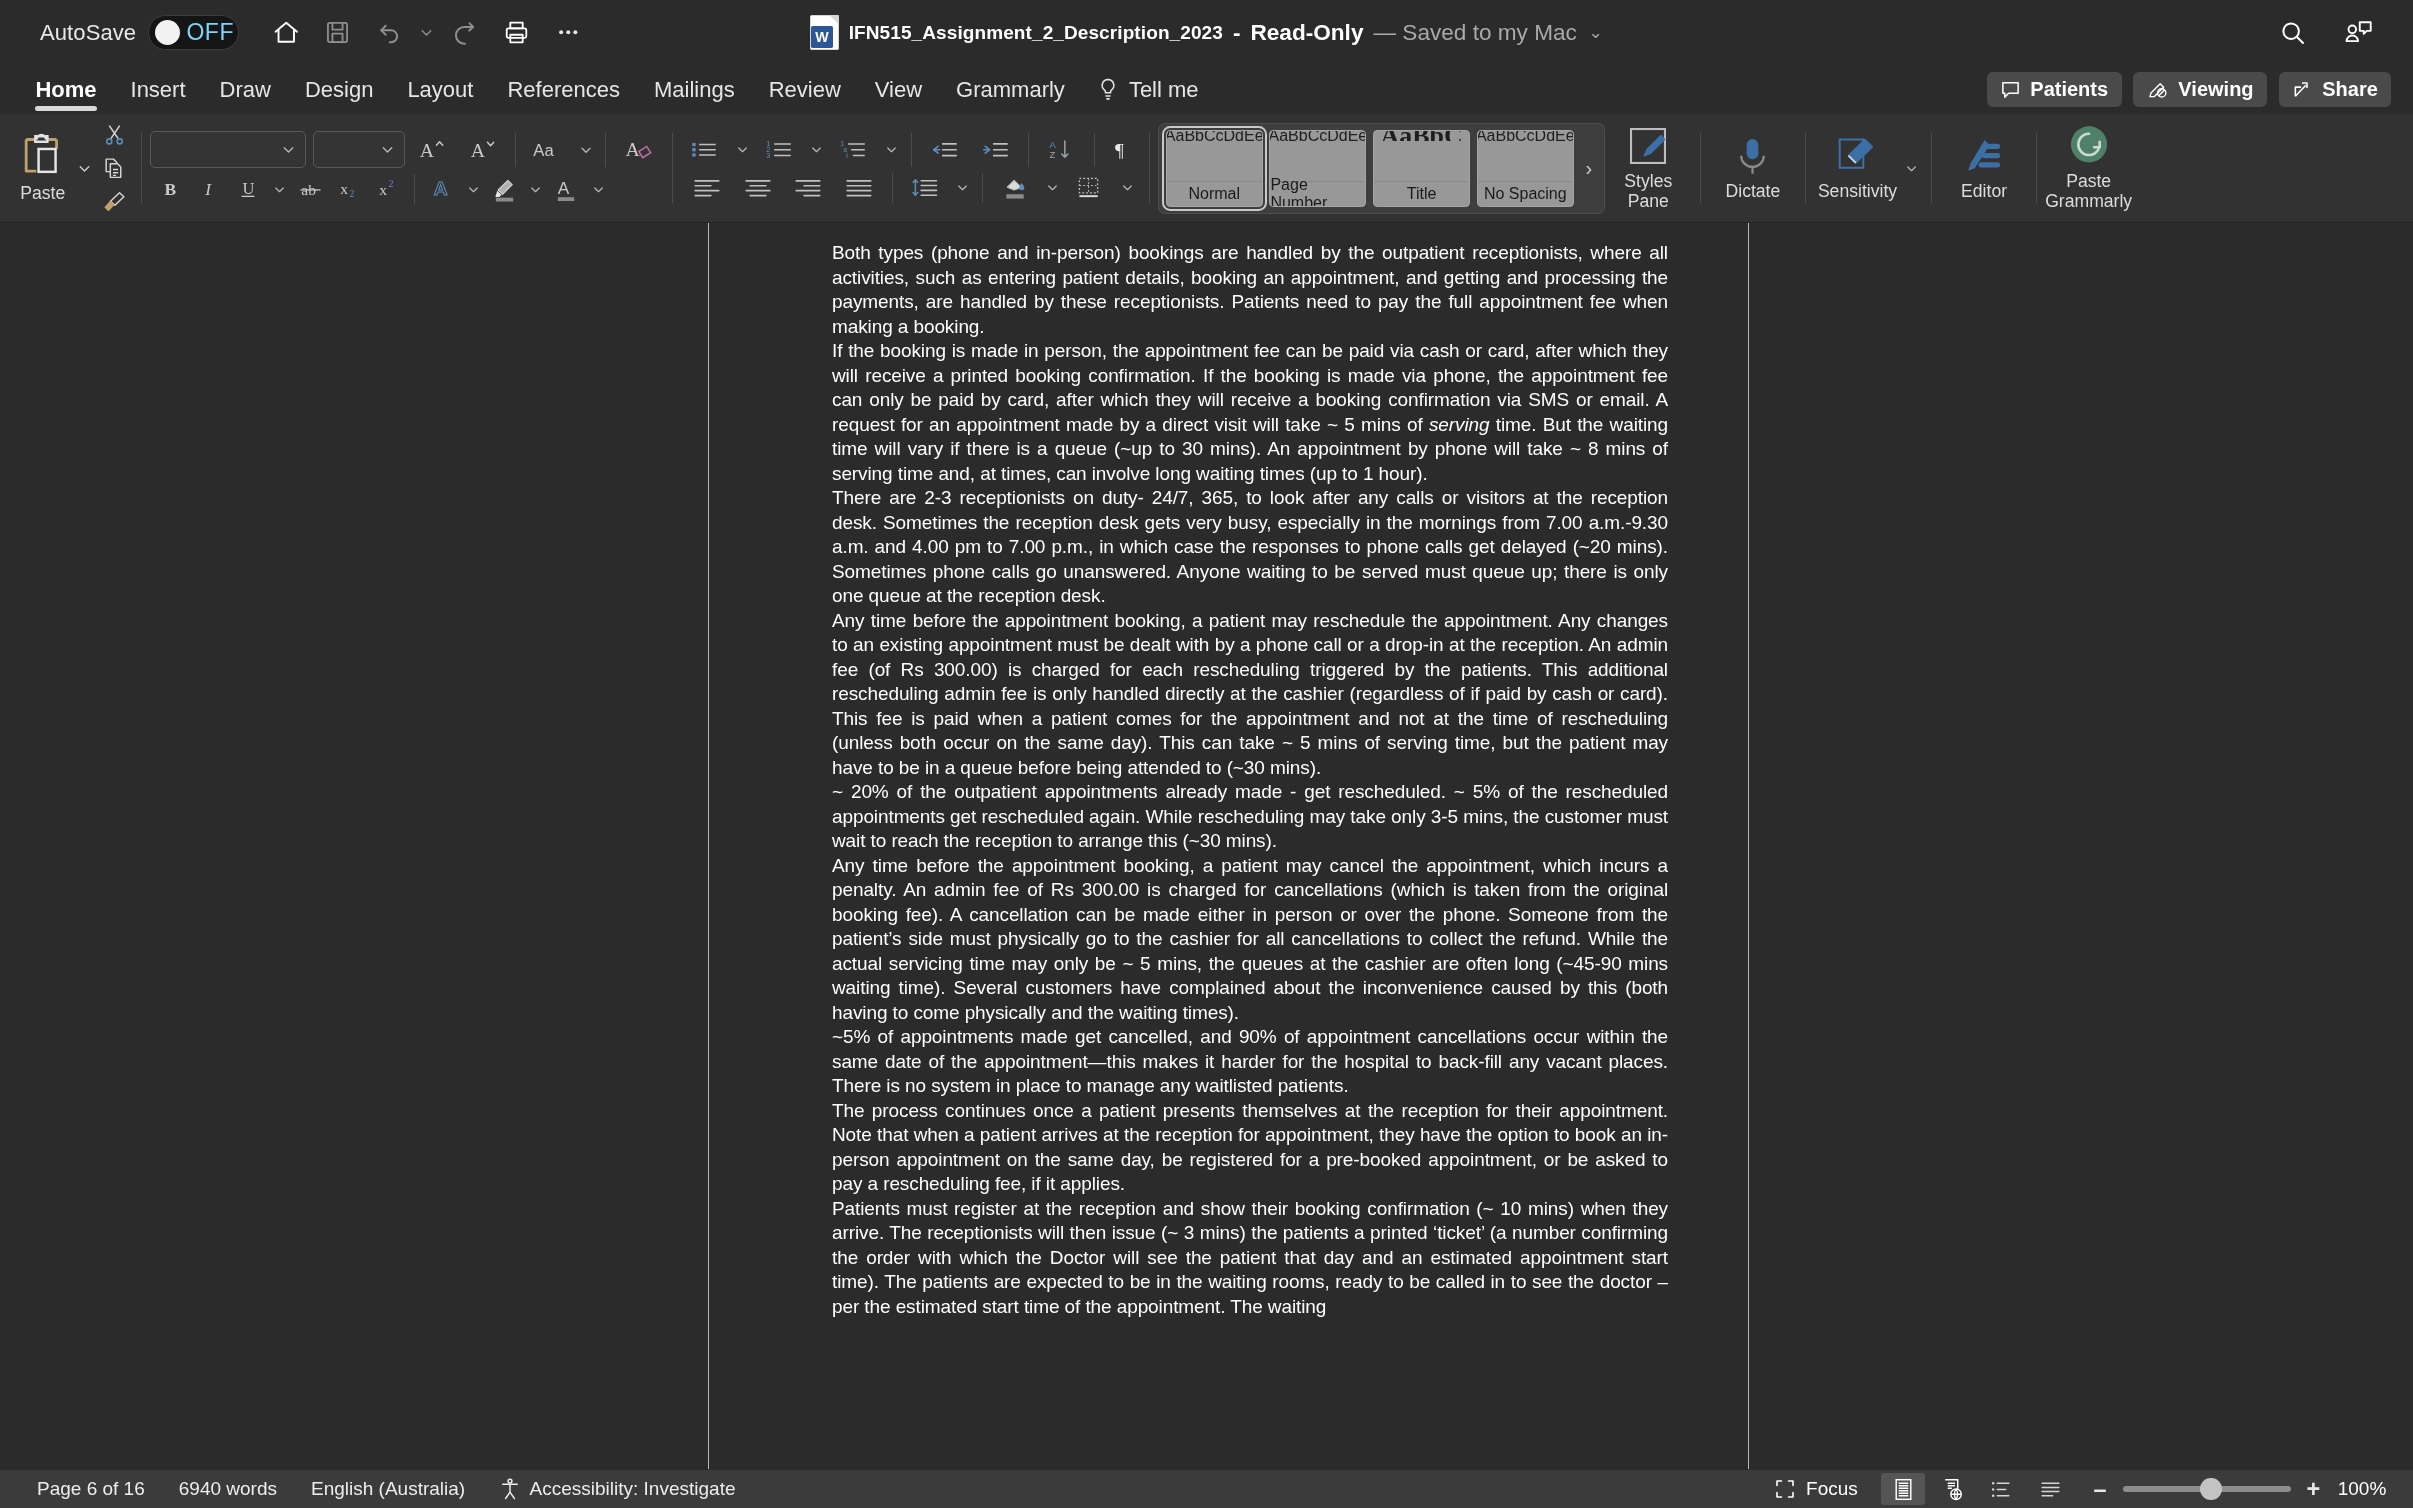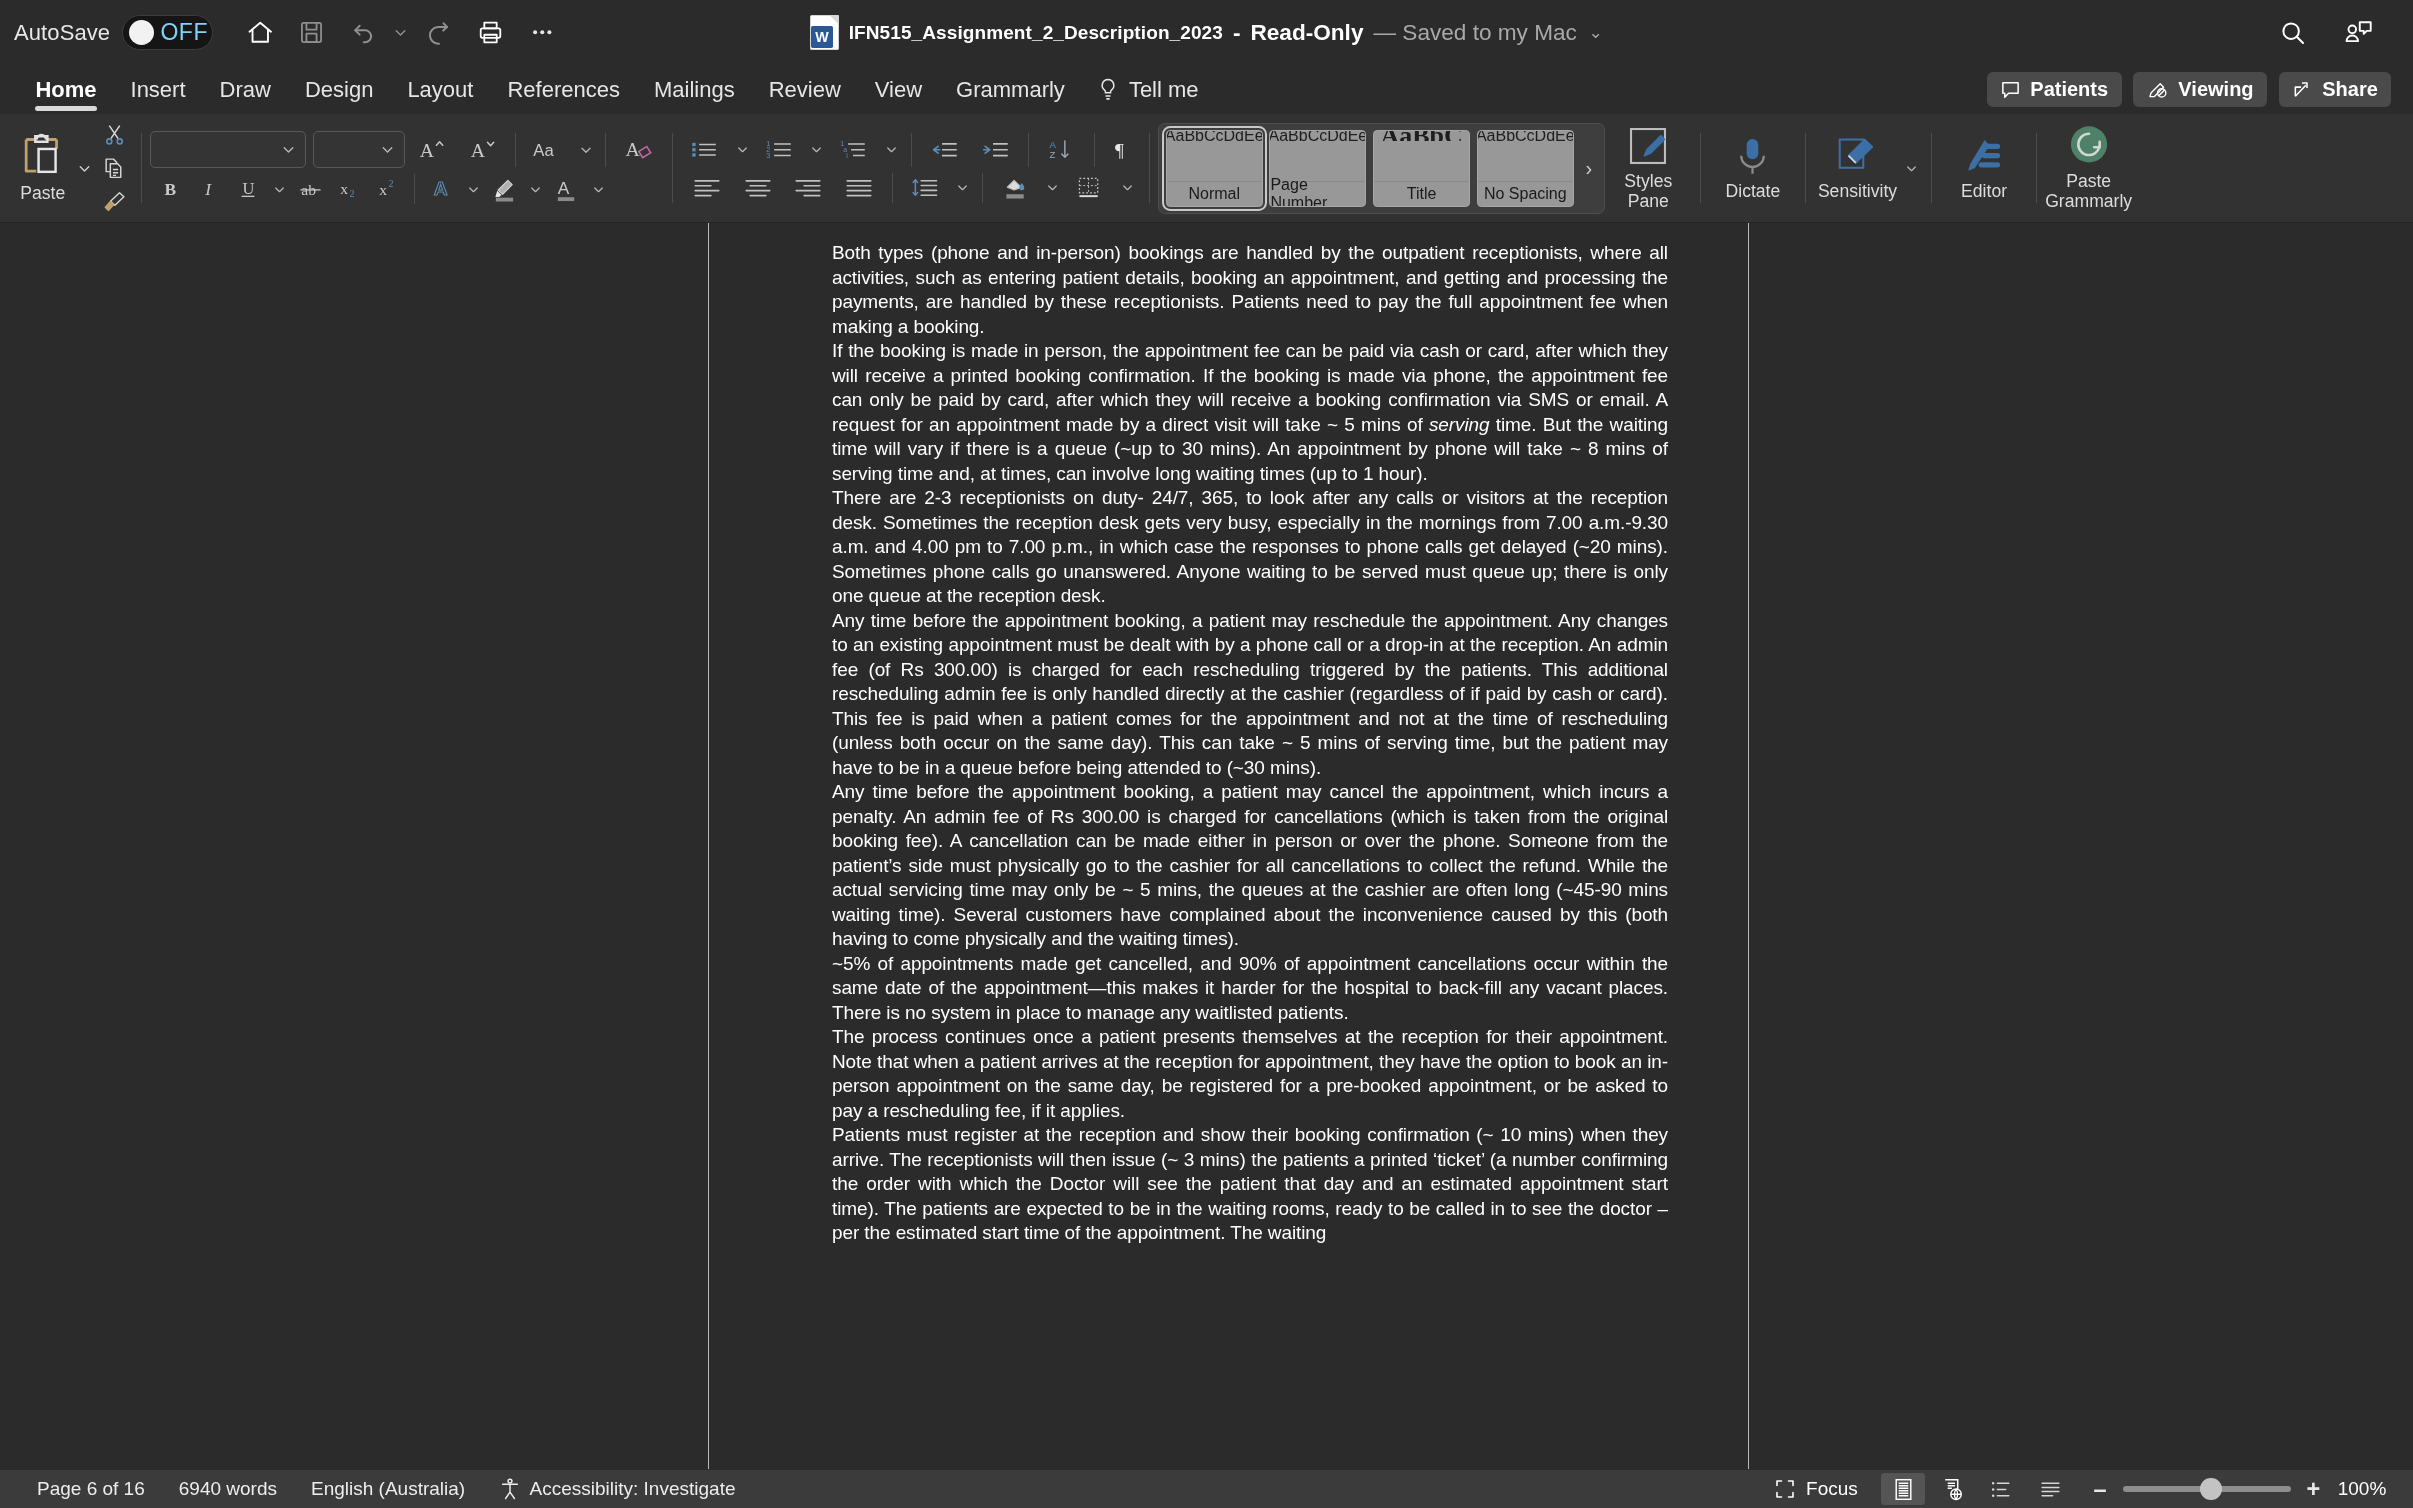--- a/index.html
+++ b/index.html
@@ -11,21 +11,21 @@
     overflow: hidden;
     -webkit-font-smoothing: antialiased;
   }
   .app { width: 2413px; height: 1508px; display: flex; flex-direction: column; background:#2b2b2b; }
 
   
   .titlebar {
     height: 65px; flex: 0 0 65px; background: #2b2b2b;
     display: flex; align-items: center; position: relative;
   }
-  .qat { display: flex; align-items: center; gap: 0px; padding-left: 14px; }
+  .qat { display: flex; align-items: center; gap: 0px; padding-left: 40px; }
   .autosave-label { font-size: 22px; color: #e8e8e8; font-weight: 400; letter-spacing: 0.1px; }
   .autosave-toggle {
     width: 91px; height: 35px; border-radius: 17.6px; background: #151515;
     display: flex; align-items: center; padding: 0 5.9px; margin-left: 11.7px; gap: 6.7px;
     border: 0.8px solid #3d3d3d;
   }
   .autosave-knob { width: 25px; height: 25px; border-radius: 50%; background: #f2f2f2; flex:0 0 25px; }
   .autosave-state { font-size: 23px; color: #7dd3fc; font-weight: 400; letter-spacing: 0.5px; }
   .qat-btn {
     width: 50px; height: 49px; display: flex; align-items: center; justify-content: center;
@@ -753,20 +753,21 @@
   </div>
 
   <div class="docarea">
     <div class="page-rule-left"></div>
     <div class="page">
       <div class="doc-text">
         <p>Both types (phone and in-person) bookings are handled by the outpatient receptionists, where all activities, such as entering patient details, booking an appointment, and getting and processing the payments, are handled by these receptionists. Patients need to pay the full appointment fee when making a booking.</p>
         <p>If the booking is made in person, the appointment fee can be paid via cash or card, after which they will receive a printed booking confirmation. If the booking is made via phone, the appointment fee can only be paid by card, after which they will receive a booking confirmation via SMS or email. A request for an appointment made by a direct visit will take ~ 5 mins of <em>serving</em> time. But the waiting time will vary if there is a queue (~up to 30 mins). An appointment by phone will take ~ 8 mins of serving time and, at times, can involve long waiting times (up to 1 hour).</p>
         <p>There are 2-3 receptionists on duty- 24/7, 365, to look after any calls or visitors at the reception desk. Sometimes the reception desk gets very busy, especially in the mornings from 7.00 a.m.-9.30 a.m. and 4.00 pm to 7.00 p.m., in which case the responses to phone calls get delayed (~20 mins). Sometimes phone calls go unanswered. Anyone waiting to be served must queue up; there is only one queue at the reception desk.</p>
         <p>Any time before the appointment booking, a patient may reschedule the appointment. Any changes to an existing appointment must be dealt with by a phone call or a drop-in at the reception. An admin fee (of Rs 300.00) is charged for each rescheduling triggered by the patients. This additional rescheduling admin fee is only handled directly at the cashier (regardless of if paid by cash or card). This fee is paid when a patient comes for the appointment and not at the time of rescheduling (unless both occur on the same day). This can take ~ 5 mins of serving time, but the patient may have to be in a queue before being attended to (~30 mins).</p>
+        <p>~ 20% of the outpatient appointments already made - get rescheduled. ~ 5% of the rescheduled appointments get rescheduled again. While rescheduling may take only 3-5 mins, the customer must wait to reach the reception to arrange this (~30 mins).</p>
         <p>Any time before the appointment booking, a patient may cancel the appointment, which incurs a penalty. An admin fee of Rs 300.00 is charged for cancellations (which is taken from the original booking fee). A cancellation can be made either in person or over the phone. Someone from the patient’s side must physically go to the cashier for all cancellations to collect the refund. While the actual servicing time may only be ~ 5 mins, the queues at the cashier are often long (~45-90 mins waiting time). Several customers have complained about the inconvenience caused by this (both having to come physically and the waiting times).</p>
         <p>~5% of appointments made get cancelled, and 90% of appointment cancellations occur within the same date of the appointment—this makes it harder for the hospital to back-fill any vacant places. There is no system in place to manage any waitlisted patients.</p>
         <p>The process continues once a patient presents themselves at the reception for their appointment.  Note that when a patient arrives at the reception for appointment, they have the option to book an in-person appointment on the same day, be registered for a pre-booked appointment, or be asked to pay a rescheduling fee, if it applies.</p>
         <p>Patients must register at the reception and show their booking confirmation (~ 10 mins) when they arrive. The receptionists will then issue (~ 3 mins) the patients a printed ‘ticket’ (a number confirming the order with which the Doctor will see the patient that day and an estimated appointment start time). The patients are expected to be in the waiting rooms, ready to be called in to see the doctor – per the estimated start time of the appointment. The waiting</p>
       </div>
     </div>
     <div class="page-rule-right"></div>
   </div>
 
   <div class="statusbar">

